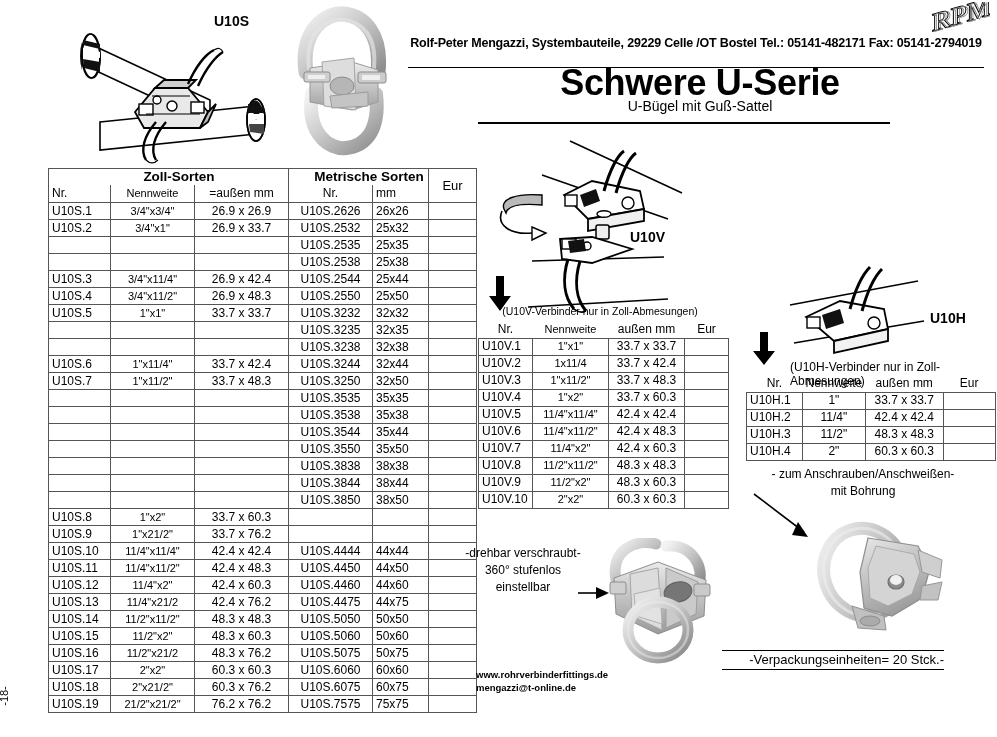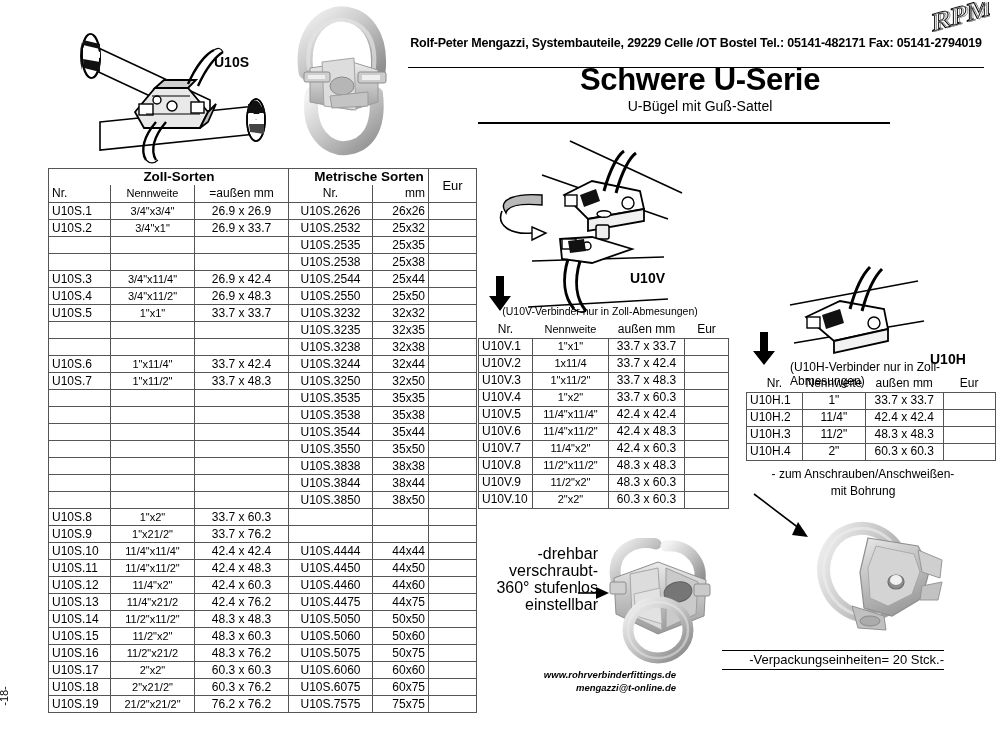--- a/index.html
+++ b/index.html
@@ -19,21 +19,21 @@
     font-size:12.5px;font-weight:bold;
     text-align:center;
     border-bottom:1.5px solid #000;
     padding-bottom:17px;
     letter-spacing:-0.2px;
     white-space:nowrap;
   }
   #page-title{
     top:62px;left:470px;width:460px;
     text-align:center;
-    font-size:31px;font-weight:bold;
+    font-size:36px;font-weight:bold;
     letter-spacing:-0.3px;
   }
   #page-subtitle{
     top:98px;left:470px;width:460px;
     text-align:center;font-size:14px;
   }
   #title-rule{
     top:122px;left:478px;width:412px;height:0;
     border-top:2px solid #000;
   }
@@ -68,21 +68,21 @@
     font-weight:bold;font-size:13.5px;text-align:center;
     border-bottom:none;height:16px;padding-left:24px;
   }
   #main-table .sub{
     text-align:center;font-size:12px;border-top:none;height:18px;
   }
   #main-table .c-nr{width:62px;text-align:left;}
   #main-table .c-nw{width:84px;text-align:center;font-size:11px;}
   #main-table .c-mm{width:94px;text-align:center;}
   #main-table .c-mnr{width:84px;text-align:center;}
-  #main-table .c-mmm{width:56px;text-align:right;}
+  #main-table .c-mmm{width:56px;text-align:left;}
   #main-table .c-eur{width:48px;text-align:center;}
   #main-table .eurhead{
     font-size:13px;text-align:center;vertical-align:middle;
   }
 
   
   #u10v-note{
     top:305px;left:484px;width:232px;
     font-size:10.5px;text-align:center;
   }
@@ -119,38 +119,37 @@
   #u10h-table .c3{width:78px;text-align:center;}
   #u10h-table .c4{width:52px;}
 
   
   #anno-h{
     top:466px;left:736px;width:254px;
     font-size:12px;text-align:center;line-height:17px;
   }
   #anno-v{
     top:545px;left:448px;width:150px;
-    font-size:16px;text-align:right;line-height:17px;
+    font-size:12px;text-align:center;line-height:17px;
   }
   #contact-block{
     top:668px;left:476px;width:200px;
-    font-size:9.5px;text-align:right;line-height:13px;
+    font-size:9.5px;text-align:left;line-height:13px;
     font-weight:bold;
-    font-style:italic;
   }
   #pack-note{
     top:650px;left:722px;width:222px;
     font-size:13px;text-align:right;
     border-top:1.5px solid #000;
     border-bottom:1.5px solid #000;
     padding:1px 0 2px 0;
   }
 
   
-  .draw-label{font-size:14px;font-weight:bold;margin-top:41px;}
+  .draw-label{font-size:14px;font-weight:bold;}
   #label-u10s{top:13px;left:214px;}
   #label-u10v{top:229px;left:630px;}
   #label-u10h{top:310px;left:930px;}
 
   
   .art{position:absolute;}
   svg{display:block;}
 </style>
 </head>
 <body>

